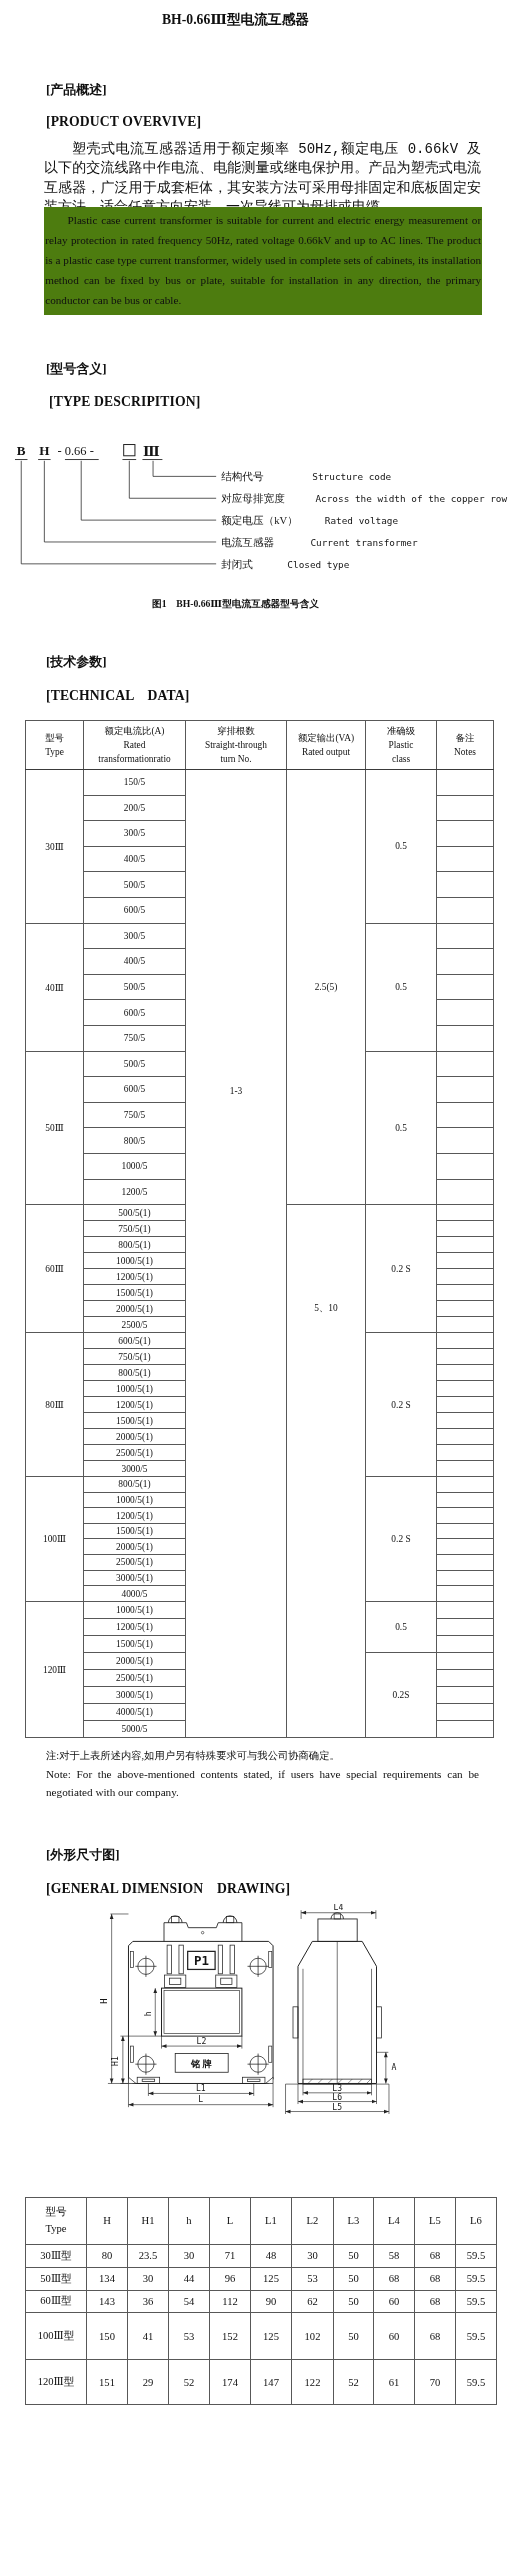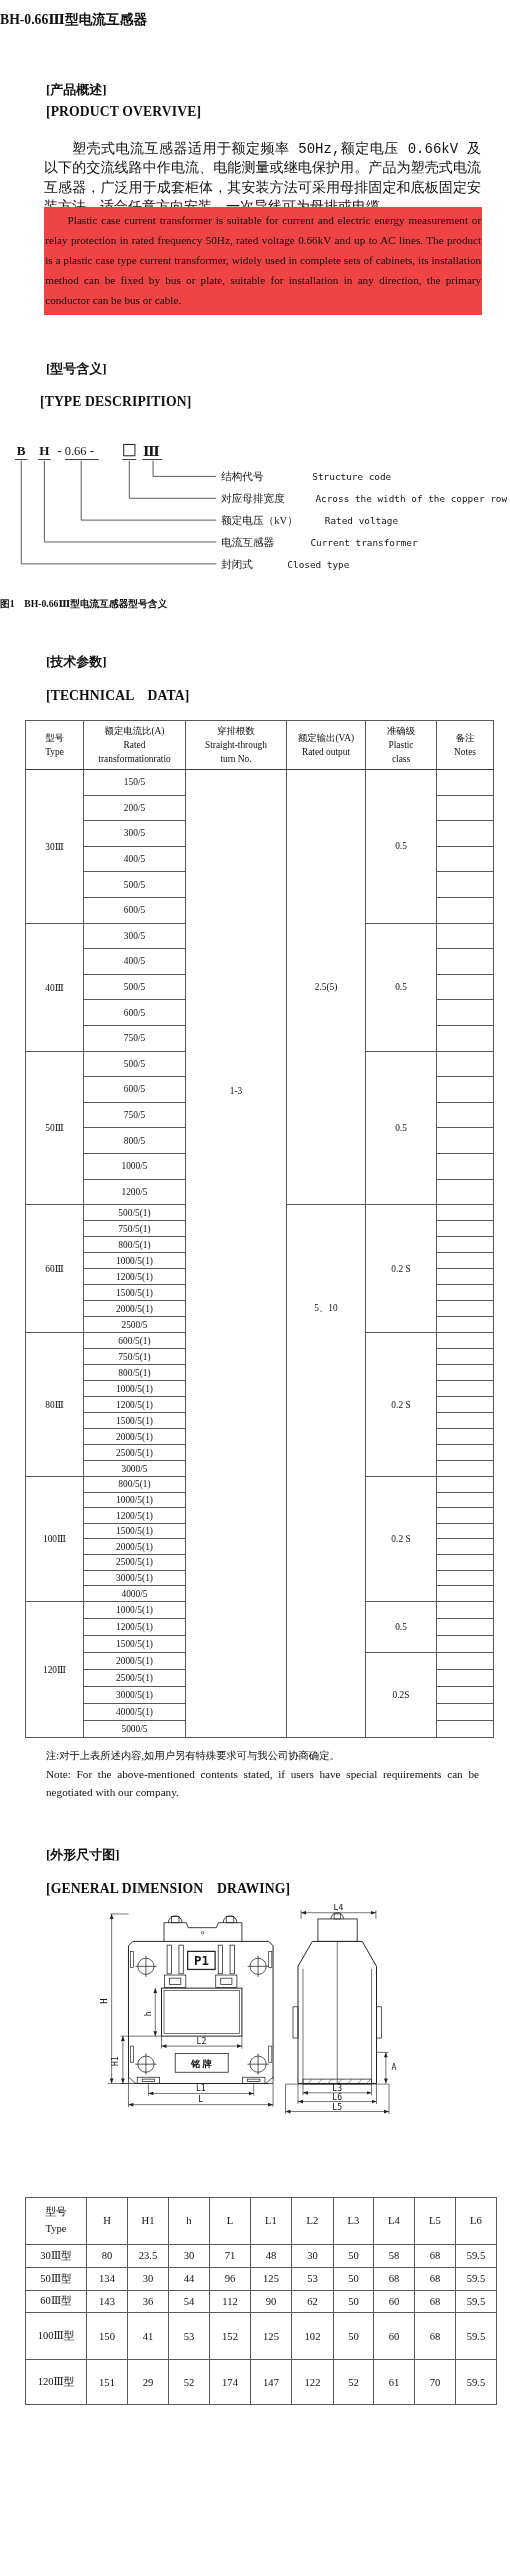--- a/index.html
+++ b/index.html
@@ -1,26 +1,26 @@
 <!DOCTYPE html>
 <html style="font-size:10px"><head>
 <meta charset="utf-8">
 <style>
   html,body{margin:0;padding:0;background:#ffffff;}
   #page{position:relative;width:511px;height:2576px;background:#fff;
         font-family:"Liberation Serif","DejaVu Serif",serif;color:#101010;}
   .abs{position:absolute;}
-  .ctr{left:0;width:471px;}
+  .ctr{left:0;width:471px;text-align:center;}
   .h-cn{font-weight:bold;font-size:13px;white-space:pre;}
   .h-en{font-weight:bold;font-size:13.7px;white-space:pre;letter-spacing:0.1px;}
   .title1{font-weight:bold;font-size:13.7px;}
   .title2{font-weight:bold;font-size:14.4px;letter-spacing:0.2px;}
   .para-cn{left:44px;width:437px;font-size:14px;line-height:19.4px;text-align:justify;font-family:Liberation Mono, monospace;}
   .para-cn p{margin:0;text-indent:2em;}
-  .para-en{left:44px;width:436px;background:#ef4444;font-size:11.2px;line-height:20px;
+  .para-en{left:44px;width:436px;background:#4d7c0f;font-size:11.2px;line-height:20px;
            text-align:justify;padding:2.5px 1.2px 5px 1.2px;}
   .para-en p{margin:0;text-indent:2em;}
   .caption{font-weight:bold;font-size:9.7px;}
   
   #tech-table{border-collapse:collapse;table-layout:fixed;width:469px;
               font-size:9.4px;}
   #tech-table td,#tech-table th{border:0.6px solid #585858;text-align:center;
               vertical-align:middle;padding:0;font-weight:normal;overflow:hidden;}
   #tech-table{border:1.2px solid #333;}
   #tech-table thead th{white-space:pre-line;line-height:1.5;height:48px;border-bottom:1.2px solid #3a3a3a;}
@@ -37,33 +37,33 @@
   svg .ln{stroke:#222;fill:none;}
 </style>
 </head>
 <body>
 
 <div id="page">
 
   <div class="abs ctr title1" style="top:11.2px">BH-0.66Ⅲ型电流互感器</div>
 
   <div class="abs h-cn" style="left:46px;top:81px">[产品概述]</div>
-  <div class="abs h-en" style="left:46px;top:104px">[PRODUCT OVERVIVE]</div>
+  <div class="abs h-en" style="left:46px;top:114px">[PRODUCT OVERVIVE]</div>
 
   <div class="abs para-cn" style="top:140px">
     <p>塑壳式电流互感器适用于额定频率 50Hz,额定电压 0.66kV 及以下的交流线路中作电流、电能测量或继电保护用。产品为塑壳式电流互感器，广泛用于成套柜体，其安装方法可采用母排固定和底板固定安装方法，适合任意方向安装，一次导线可为母排或电缆。</p>
     <p>符合标准: GB 20840.1、GB 20840.2。</p>
   </div>
 
   <div class="abs para-en" style="top:207px">
     <p>Plastic case current transformer is suitable for current and electric energy measurement or relay protection in rated frequency 50Hz, rated voltage 0.66kV and up to AC lines. The product is a plastic case type current transformer, widely used in complete sets of cabinets, its installation method can be fixed by bus or plate, suitable for installation in any direction, the primary conductor can be bus or cable.</p>
   </div>
 
   <div class="abs h-cn" style="left:46px;top:360px">[型号含义]</div>
-  <div class="abs h-en" style="left:40px;top:394px">[TYPE DESCRIPITION]</div>
+  <div class="abs h-en" style="left:49px;top:394px">[TYPE DESCRIPITION]</div>
 
   <svg class="abs" style="left:0;top:430px" width="511" height="154" viewBox="0 0 818 246">
 
     <text x="27" y="40" font-size="21" class="cjk" font-weight="bold">B</text>
     <text x="63" y="40" font-size="21" class="cjk" font-weight="bold">H</text>
     <text x="92" y="40" font-size="20" class="cjk">- 0.66 -</text>
     <rect x="198" y="23" width="18" height="18" class="ln" stroke-width="1.6"></rect>
     <text x="229" y="41" font-size="22" class="cjk" font-weight="bold">Ⅲ</text>
 
     <path class="ln" stroke-width="1.4" d="M24,47 H44 M61,47 H81 M104,47 H158 M196,47 H218 M228,47 H260"></path>

